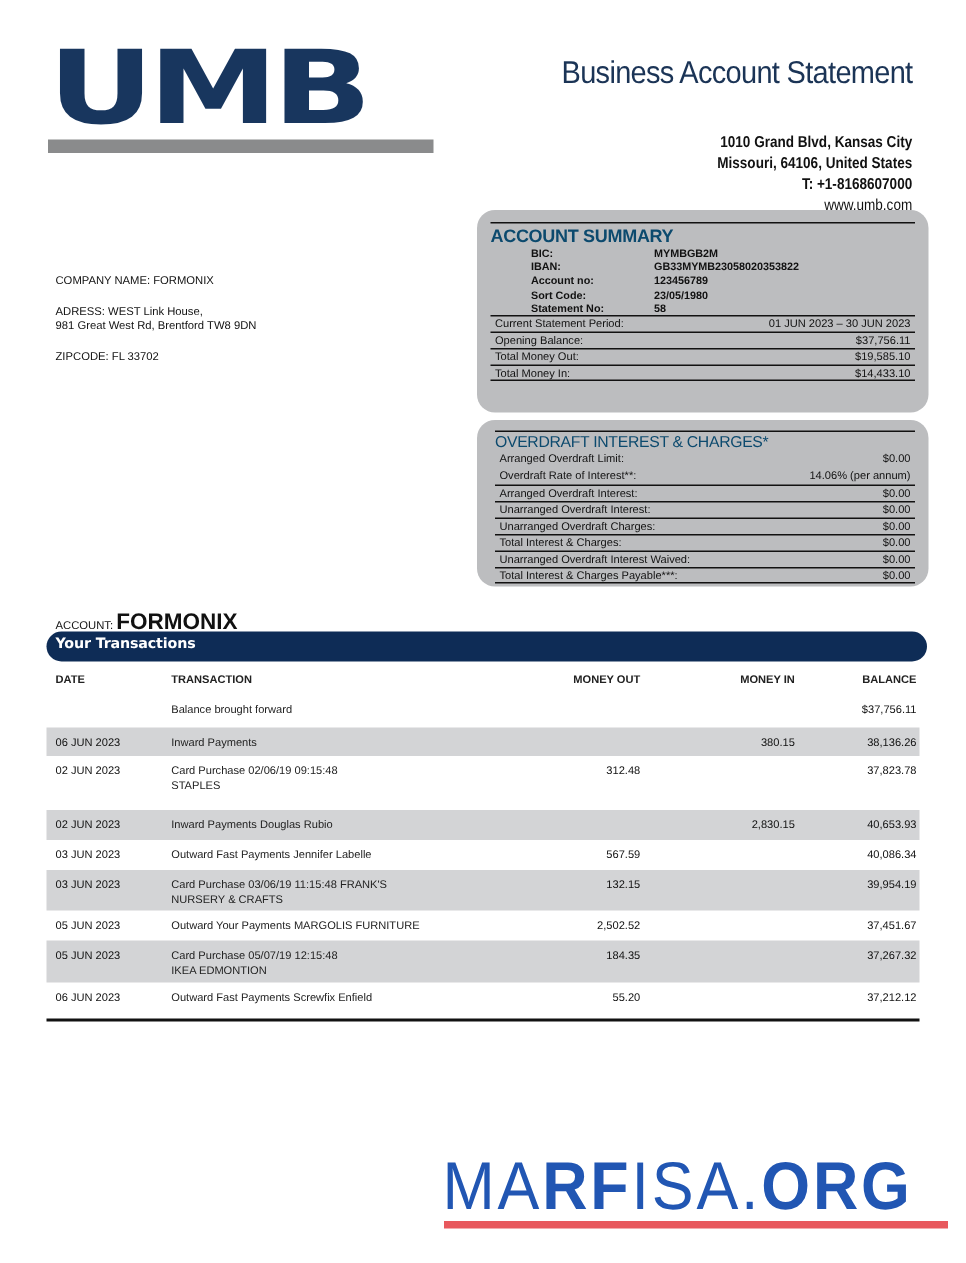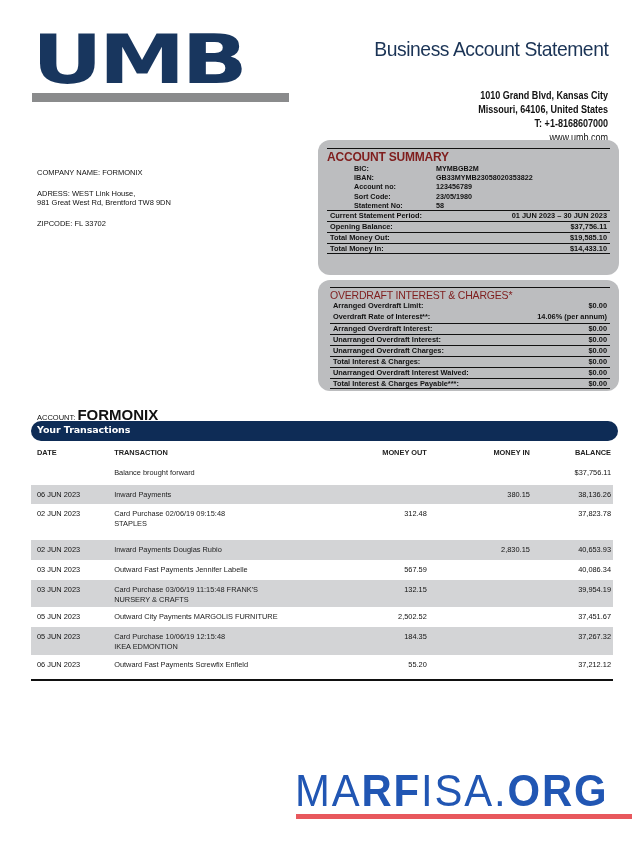--- a/index.html
+++ b/index.html
@@ -15,39 +15,39 @@
 
   
   .title { position: absolute; right: 36px; top: 37px; font-size: 21px; color: #1b3456;
     letter-spacing: -0.5px; transform: scaleX(0.92); transform-origin: right top; white-space: nowrap; }
   .bank-address { position: absolute; right: 36px; top: 88px; text-align: right;
     font-size: 10.5px; line-height: 14px; font-weight: bold; color: #111; transform: scaleX(0.86); transform-origin: right top; }
   .bank-address div { white-space: nowrap; }
   .bank-address .web { font-weight: normal; }
 
   
-  .company { position: absolute; left: 37px; top: 168px; font-size: 7.5px; line-height: 9.5px; color: #111; }
+  .company { position: absolute; left: 37px; top: 182px; font-size: 7.5px; line-height: 9.5px; color: #111; }
   .company .block { margin-bottom: 11px; white-space: nowrap; }
 
   
   .box { position: absolute; left: 318px; width: 301px; background: #bcbdbf; border-radius: 12px; }
   .summary { top: 140px; height: 135px; }
   .overdraft { top: 280px; height: 111px; }
   .box-inner { position: absolute; left: 9px; right: 9px; }
   .summary .box-inner { top: 8px; }
   .overdraft .box-inner { top: 7px; left: 12px; }
 
-  .box-title { font-size: 12px; font-weight: bold; color: #7f1d1d; line-height: 14px; border-top: 1px solid #111;
+  .box-title { font-size: 12px; font-weight: bold; color: #0c4a6e; line-height: 14px; border-top: 1px solid #111;
     padding-top: 1px; letter-spacing: -0.2px; }
   .overdraft .box-title { font-weight: normal; font-size: 10.5px; line-height: 12px; }
   .kv { display: flex; font-size: 7.2px; line-height: 9.2px; color: #111; font-weight: bold; padding-left: 27px; }
   .kv .k { width: 82px; }
   .kv .v { flex: 1; }
   .row { display: flex; justify-content: space-between; font-size: 7.4px; line-height: 9.4px;
-    font-weight: bold; color: #111; border-top: 1px solid #111; height: 11px; padding: 0 0 0 3px; }
+    font-weight: normal; color: #111; border-top: 1px solid #111; height: 11px; padding: 0 0 0 3px; }
   .row .v { padding-right: 3px; }
   .summary .row:last-child { border-bottom: 1px solid #111; }
   .overdraft .row:last-child { border-bottom: 1px solid #111; }
   .row.plain { border-top: none; }
 
   
   .acct-label { position: absolute; left: 37px; top: 406px; font-size: 7.5px; color: #111; white-space: nowrap; }
   .acct-label b { font-family: Liberation Sans, sans-serif; font-size: 15px; font-weight: bold; }
 
   
@@ -259,30 +259,30 @@
           <div>Card Purchase 03/06/19 11:15:48 FRANK'S</div>
           <div>NURSERY &amp; CRAFTS</div>
         </div>
         <div class="c-out">132.15</div>
         <div class="c-in"></div>
         <div class="c-bal">39,954.19</div>
       </div>
       <div class="tr" style="height: 20px;">
         <div class="c-date">05 JUN 2023</div>
         <div class="c-tx">
-          <div>Outward City Payments MARGOLIS FURNITURE</div>
+          <div>Outward Your Payments MARGOLIS FURNITURE</div>
         </div>
         <div class="c-out">2,502.52</div>
         <div class="c-in"></div>
         <div class="c-bal">37,451.67</div>
       </div>
       <div class="tr shade" style="height: 28px;">
         <div class="c-date">05 JUN 2023</div>
         <div class="c-tx">
-          <div>Card Purchase 10/06/19 12:15:48</div>
+          <div>Card Purchase 05/07/19 12:15:48</div>
           <div>IKEA EDMONTION</div>
         </div>
         <div class="c-out">184.35</div>
         <div class="c-in"></div>
         <div class="c-bal">37,267.32</div>
       </div>
       <div class="tr" style="height: 20px;">
         <div class="c-date">06 JUN 2023</div>
         <div class="c-tx">
           <div>Outward Fast Payments Screwfix Enfield</div>

